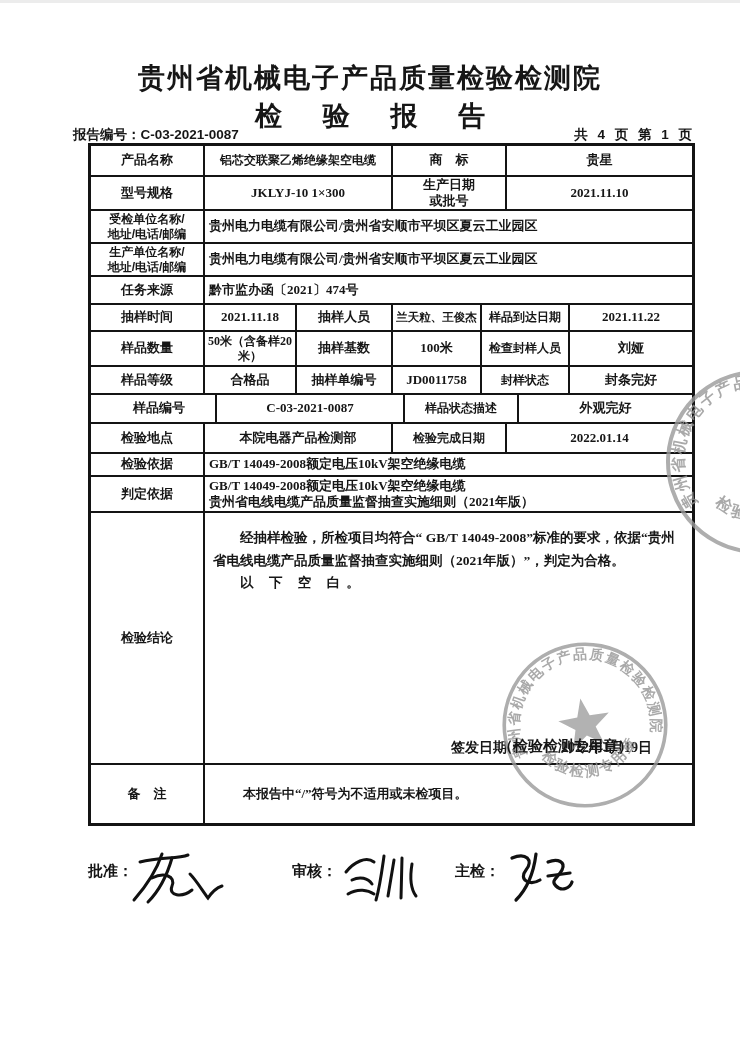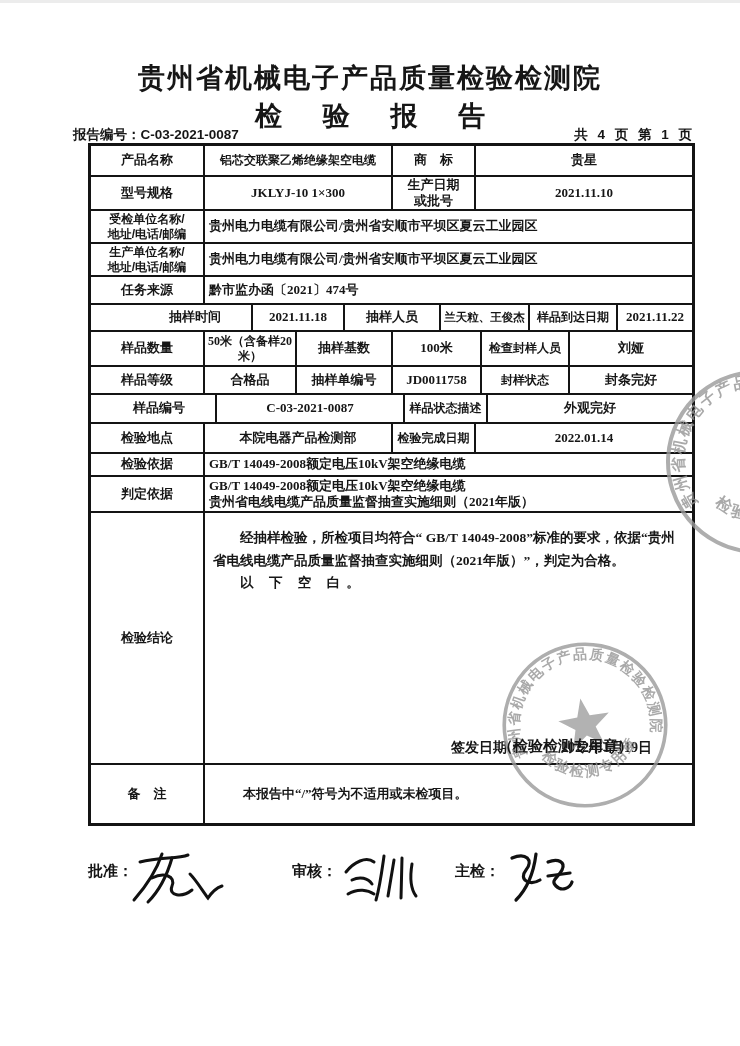--- a/index.html
+++ b/index.html
@@ -20,24 +20,24 @@
   
   .tbl{position:absolute;left:88px;top:143px;width:607px;border:3px solid #141414;box-sizing:border-box;}
   .tr{display:flex;border-bottom:2px solid #141414;box-sizing:border-box;}
   .tr:last-child{border-bottom:none;}
   .td{border-right:2px solid #141414;box-sizing:border-box;display:flex;flex-direction:column;
       align-items:center;justify-content:center;text-align:center;
       font-weight:700;font-size:13px;line-height:1.25;padding:1px 3px;}
   .td:last-child{border-right:none;}
   .td.lbl{font-family:"Liberation Sans","DejaVu Sans",sans-serif;}
   .td.left{align-items:flex-start;text-align:left;padding-left:4px;justify-content:center;}
-  .w114{width:114px;flex:none;} .w188{width:188px;flex:none;} .w90{width:83px;flex:none;}
+  .w114{width:114px;flex:none;} .w188{width:188px;flex:none;} .w90{width:114px;flex:none;}
   .wb92{width:92px;flex:none;} .wc96{width:96px;flex:none;} .wd89{width:89px;flex:none;}
   .we88{width:88px;flex:none;} .grow{flex:1;}
-  .h31{height:31px;justify-content:flex-end;} .h34{height:34px;} .h33{height:33px;} .h28{height:28px;} .h27{height:27px;padding-left:48px;}
+  .h31{height:31px;justify-content:flex-end;} .h34{height:34px;} .h33{height:33px;} .h28{height:28px;} .h27{height:27px;}
   .h35{height:35px;} .h29{height:29px;padding-left:12px;} .h30{height:30px;} .h23{height:23px;} .h36{height:36px;}
   .h252{height:252px;} .h58{height:58px;justify-content:center;}
   .fs125{font-size:12px;} .fs11{font-size:11.5px;}
 
   
   .concl{position:relative;display:block;padding:0;}
   .concl-text{margin:14px 10px 0 8px;font-size:13.5px;line-height:1.7;text-indent:2em;text-align:left;}
   .concl-blank{margin:2px 10px 0 8px;font-size:13.5px;letter-spacing:6px;text-indent:2em;text-align:left;}
   .issue-label{position:absolute;left:246px;bottom:7px;font-size:14px;font-weight:700;
                font-family:"Liberation Sans","DejaVu Sans",sans-serif;margin-top:24px;}

